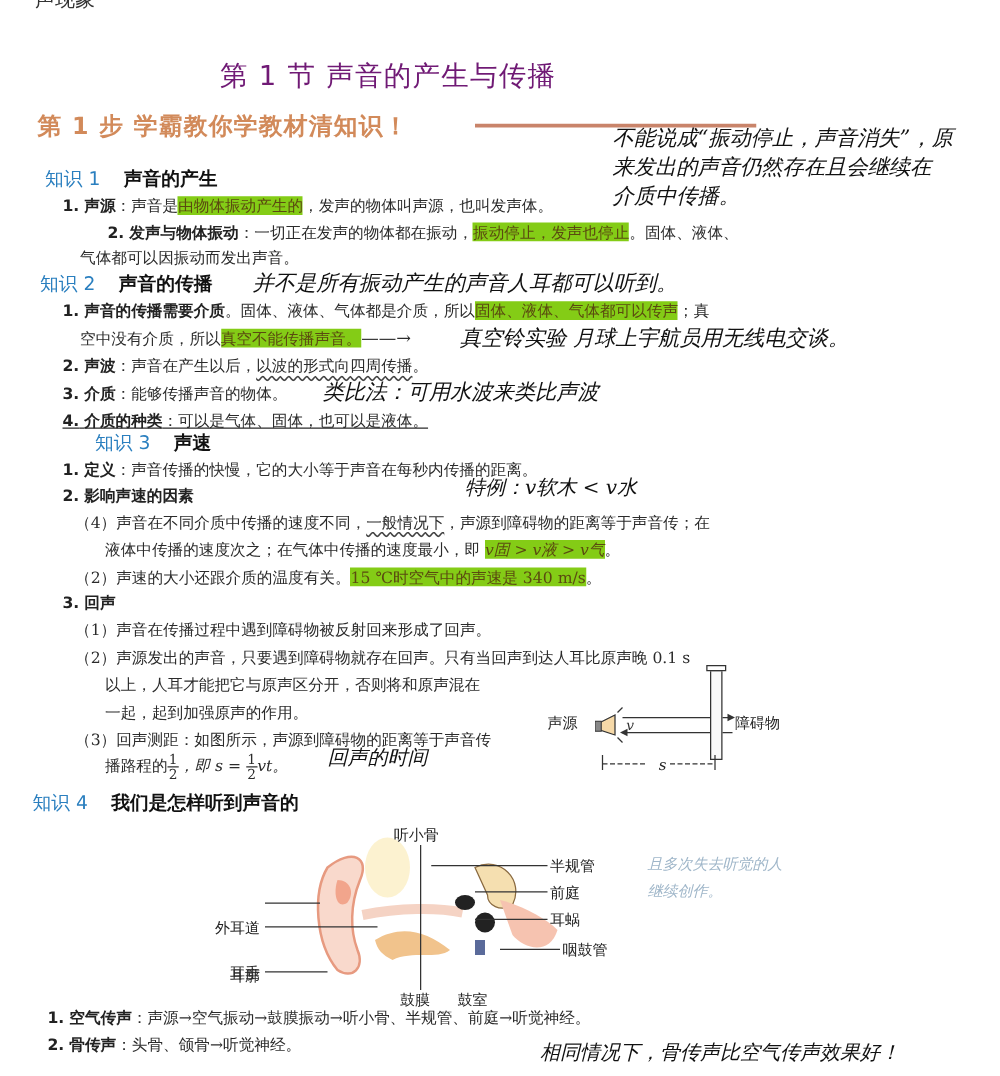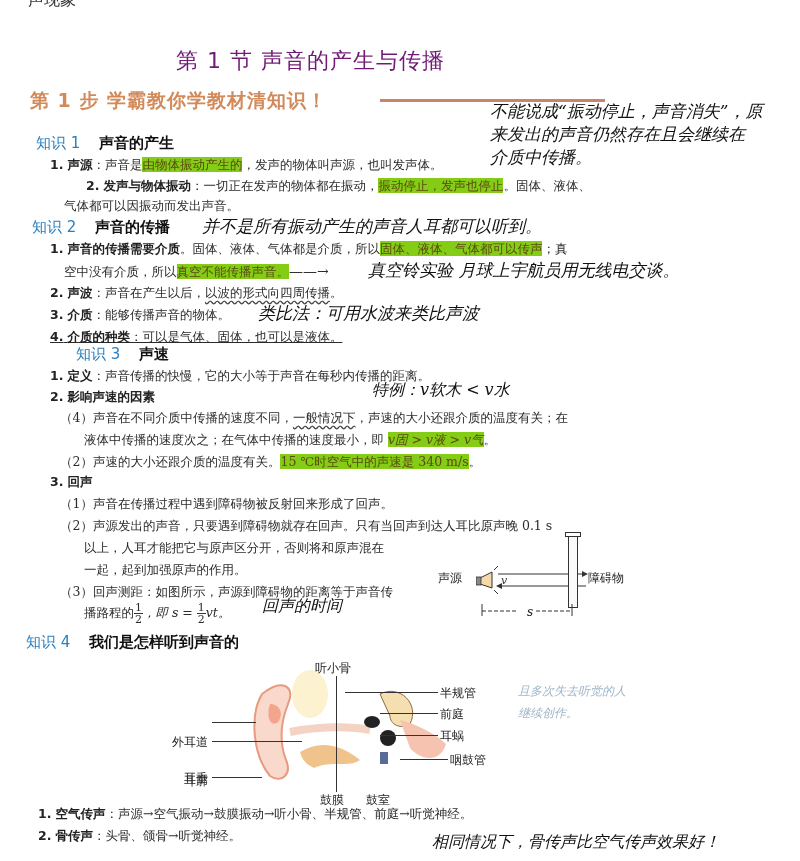--- a/index.html
+++ b/index.html
@@ -90,21 +90,21 @@
 <div class="abs line" style="left:50px; top:368px;">
   <b>1.</b>
   <b>定义</b><span>：声音传播的快慢，它的大小等于声音在每秒内传播的距离。</span>
 </div>
 <div class="abs line" style="left:50px; top:389px;">
   <b>2.</b>
   <b>影响声速的因素</b>
 </div>
 <div class="abs hw" style="left:372px; top:380px; font-size:16px;">特例：v软木 &lt; v水</div>
 <div class="abs line" style="left:60px; top:410px;">
-  <span>（4）声音在不同介质中传播的速度不同，</span><span class="wavy">一般情况下</span><span>，声速的大小还跟介质的温度有关；在</span>
+  <span>（4）声音在不同介质中传播的速度不同，</span><span class="wavy">一般情况下</span><span>，声源到障碍物的距离等于声音传；在</span>
 </div>
 <div class="abs line" style="left:84px; top:432px;">
   <span>液体中传播的速度次之；在气体中传播的速度最小，即 </span><span class="hl" style="font-style:italic;">v固 &gt; v液 &gt; v气</span><span>。</span>
 </div>
 <div class="abs line" style="left:60px; top:454px;">
   <span>（2）声速的大小还跟介质的温度有关。</span><span class="hl">15 ℃时空气中的声速是 340 m/s</span><span>。</span>
 </div>
 
 <div class="abs line" style="left:50px; top:474px;">
   <b>3.</b>

